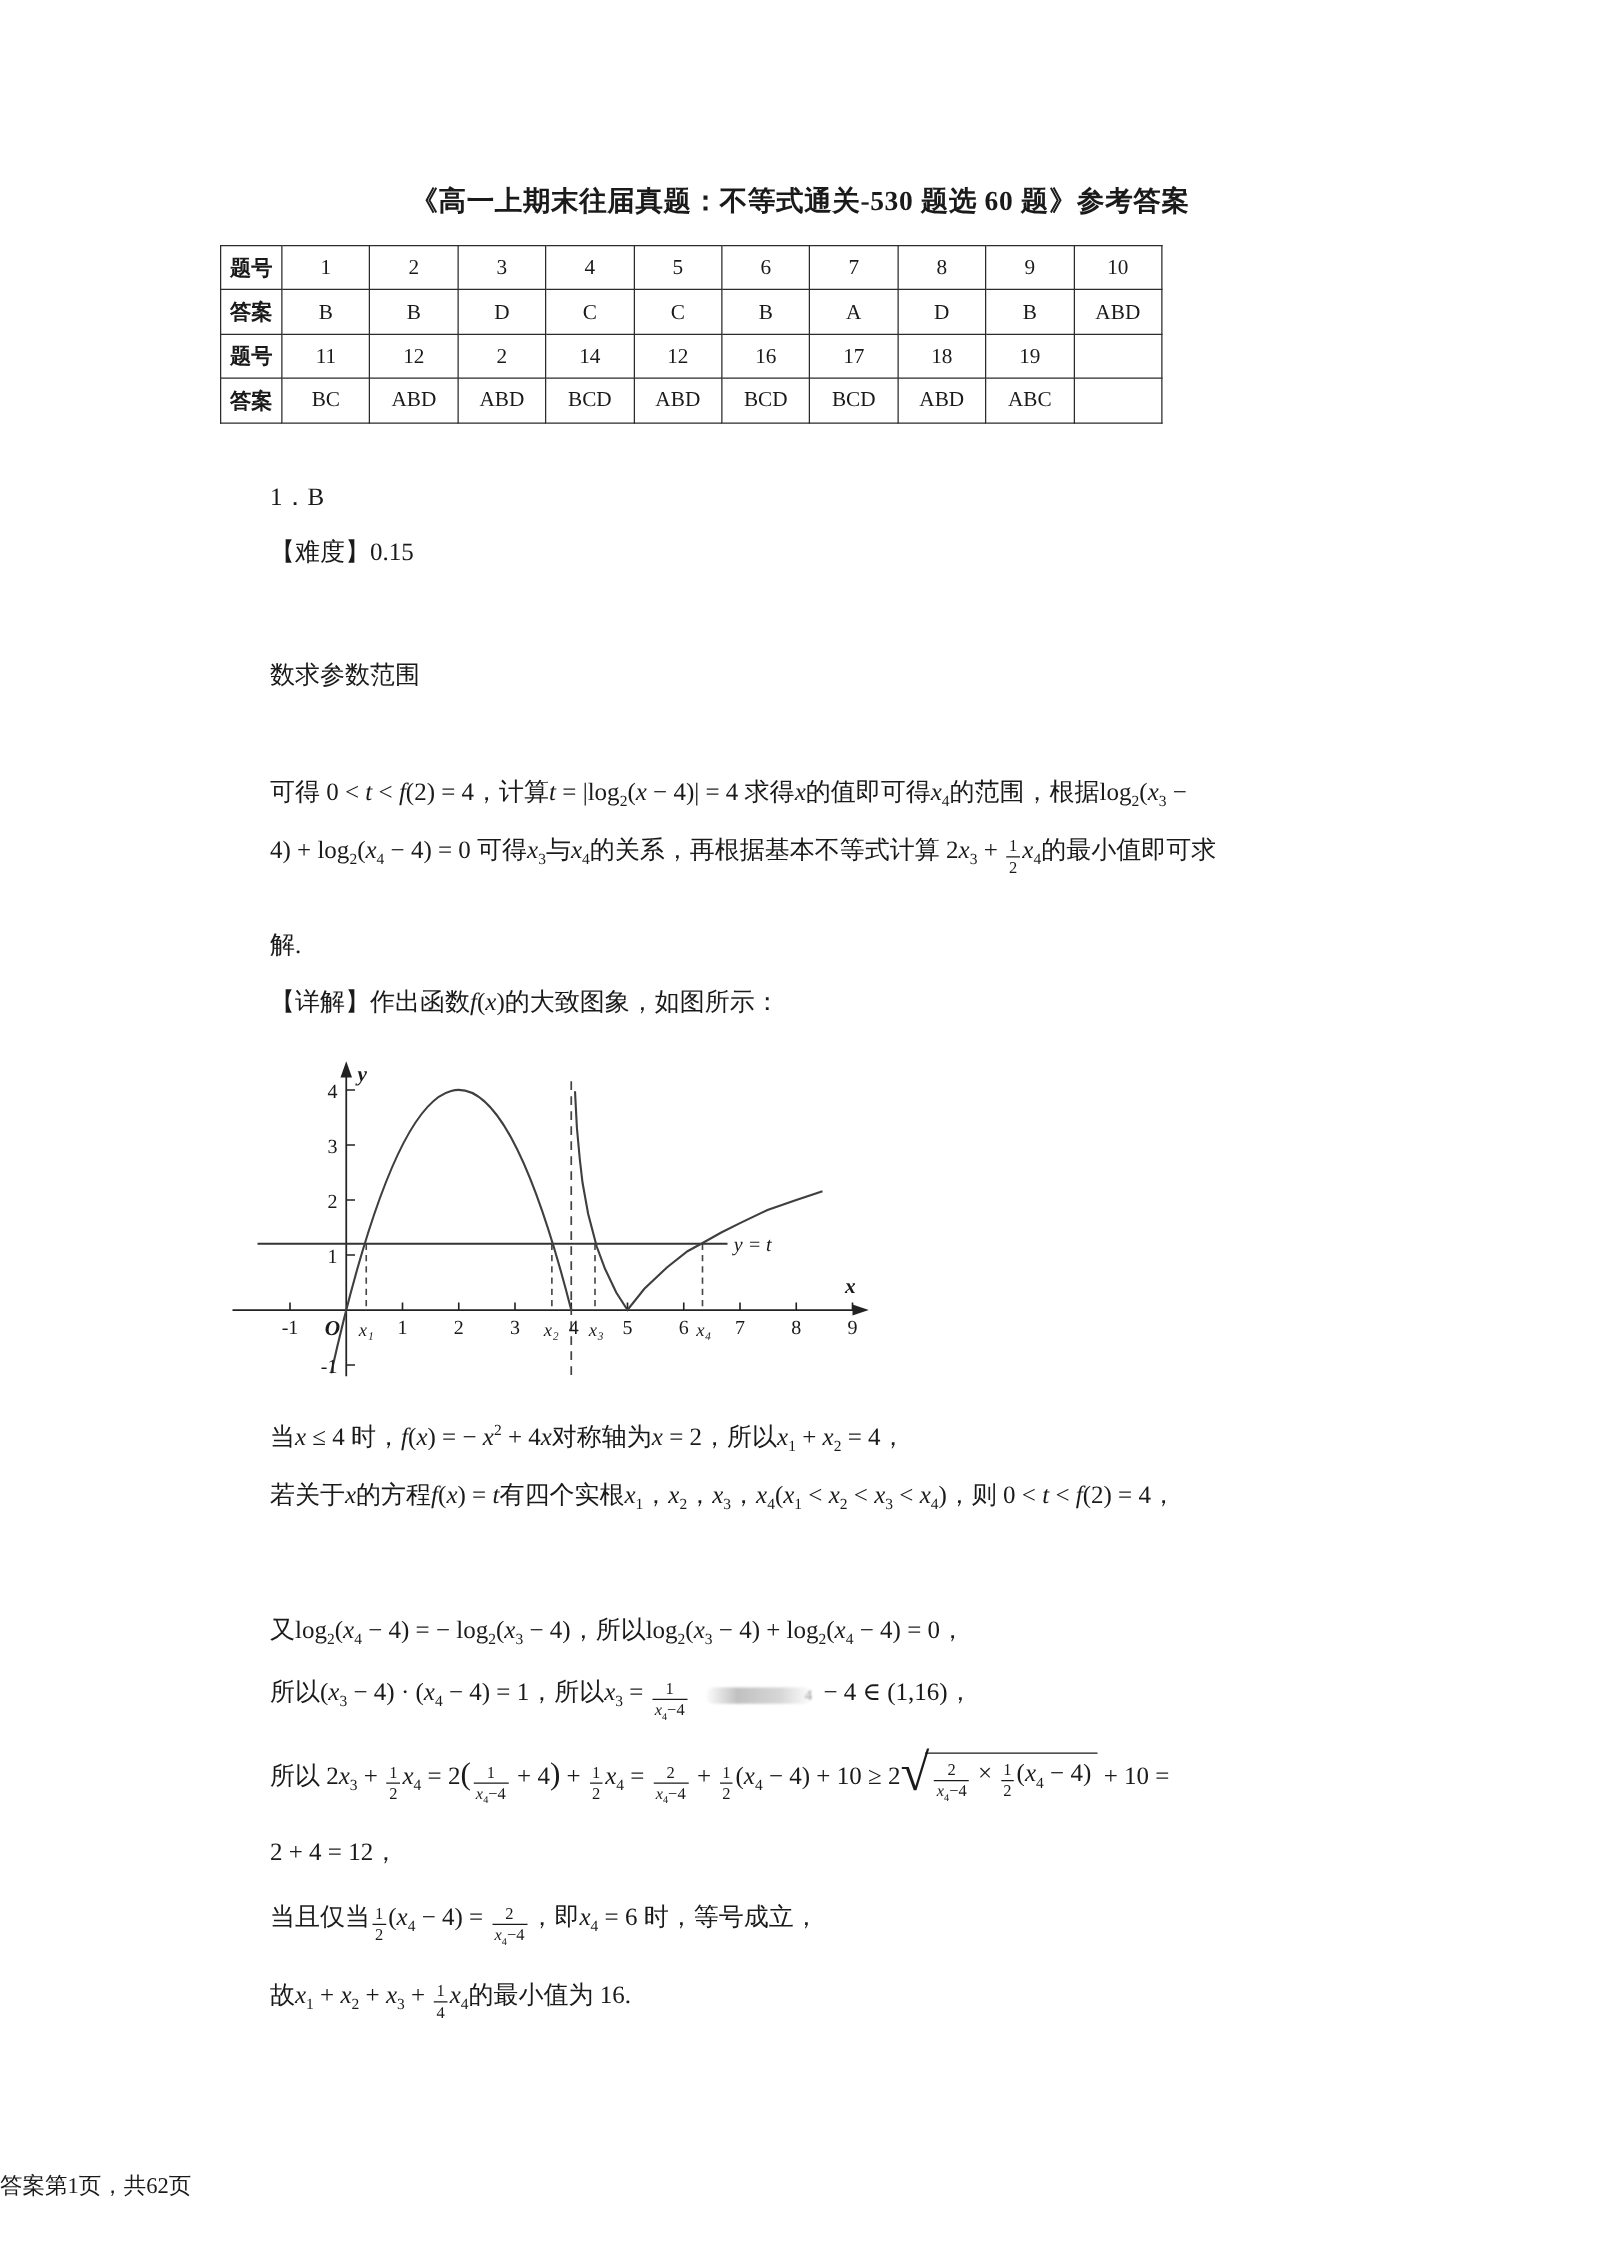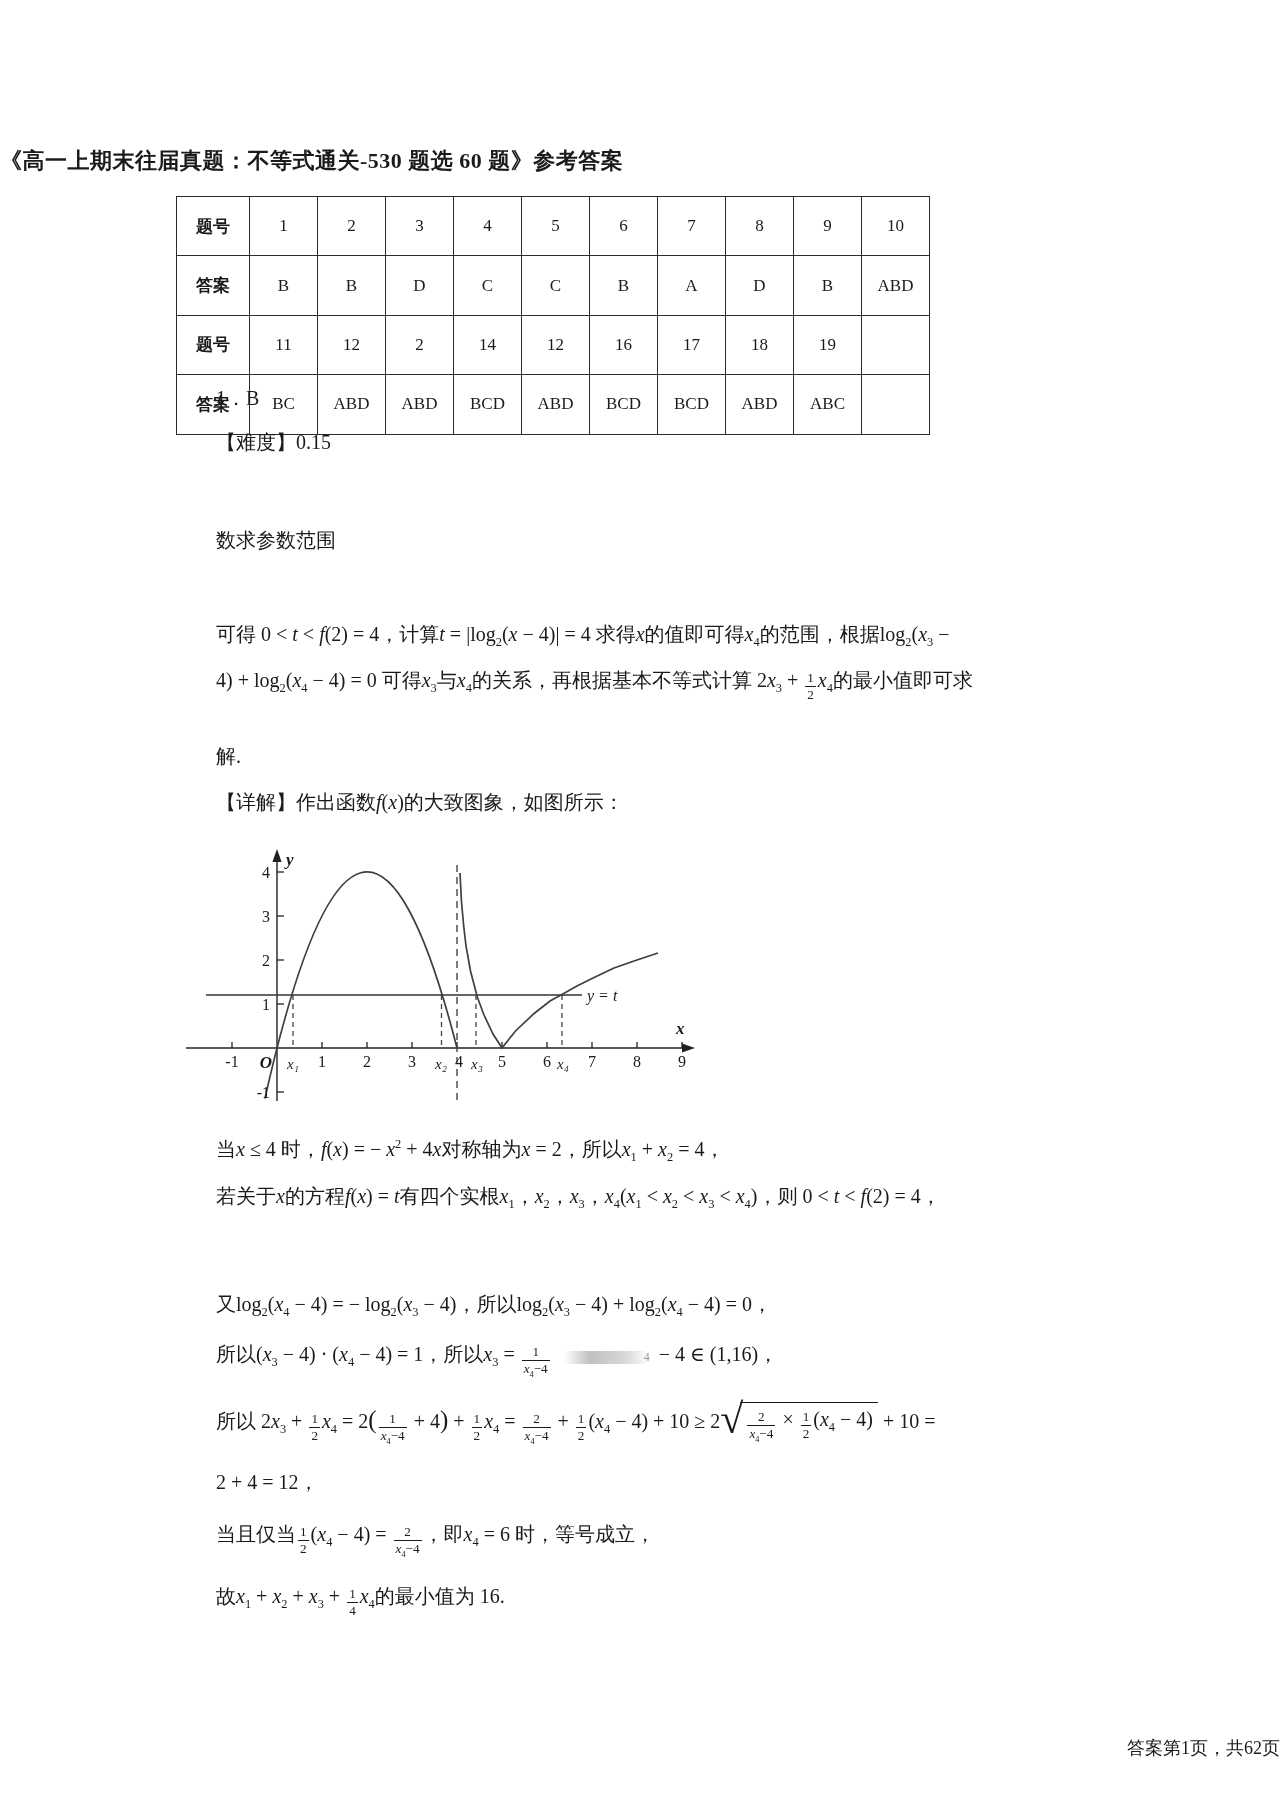--- a/index.html
+++ b/index.html
@@ -1,43 +1,43 @@
 <!DOCTYPE html>
 <html><head>
 <meta charset="utf-8">
 <style>
   html,body{margin:0;padding:0;}
   body{width:1280px;height:1793px;background:#ffffff;position:relative;
        font-family:"Liberation Serif","DejaVu Serif",serif;color:#1a1a1a;}
   .page{position:absolute;inset:0;}
-  .doc-title{position:absolute;top:146px;left:0;width:100%;text-align:left;
+  .doc-title{position:absolute;top:146px;left:0;width:100%;text-align:center;
              font-size:22px;font-weight:700;letter-spacing:.5px;}
   table.anstable{position:absolute;top:196px;left:176px;width:754px;
                  border-collapse:collapse;table-layout:fixed;font-size:17px;}
   table.anstable th,table.anstable td{border:1.6px solid #2b2b2b;height:34.4px;
-                 text-align:center;padding:12px;vertical-align:middle;}
+                 text-align:center;padding:0;vertical-align:middle;}
   table.anstable th{font-weight:700;width:48px;}
   table.anstable td{font-weight:400;}
   .line{position:absolute;left:176px;font-size:20px;line-height:28px;white-space:nowrap;margin-left:40px;}
   .line i{font-style:italic;}
   sub{font-size:.62em;} sup{font-size:.62em;}
   frc{display:inline-block;vertical-align:-.6em;text-align:center;line-height:1;margin:0 2px;}
   frc fn,frc fd{display:block;font-size:.66em;line-height:1.2;padding:0 2px;}
   frc fd{border-top:1.2px solid #1a1a1a;}
   sqt{display:inline-flex;vertical-align:middle;align-items:flex-start;}
   sqt rs{font-size:2.1em;line-height:.85;margin-right:-3px;font-weight:400;}
   sqt rb{display:inline-block;border-top:1.6px solid #1a1a1a;padding:2px 5px 0 5px;}
   big{font-size:1.25em;}
   smg{display:inline-block;width:86px;height:13px;margin:0 4px 0 12px;border-radius:7px;
       background:linear-gradient(90deg,rgba(205,205,205,0),rgba(172,172,172,.75) 30%,
                  rgba(188,188,188,.6) 70%,rgba(215,215,215,0));
       filter:blur(.7px);color:#999;font-size:12px;line-height:13px;text-align:right;}
   .graph{position:absolute;top:843px;left:178px;}
   .graph text{font-family:"Liberation Serif","DejaVu Serif",serif;fill:#1a1a1a;}
-  .footer{position:absolute;top:1736px;left:0;width:100%;text-align:right;font-size:18px;}
+  .footer{position:absolute;top:1736px;left:0;width:100%;text-align:left;font-size:18px;}
 </style>
 </head>
 <body>
 
 <div class="page">
 
   <div class="doc-title">《高一上期末往届真题：不等式通关-530 题选 60 题》参考答案</div>
 
   <table class="anstable">
     <tbody>

